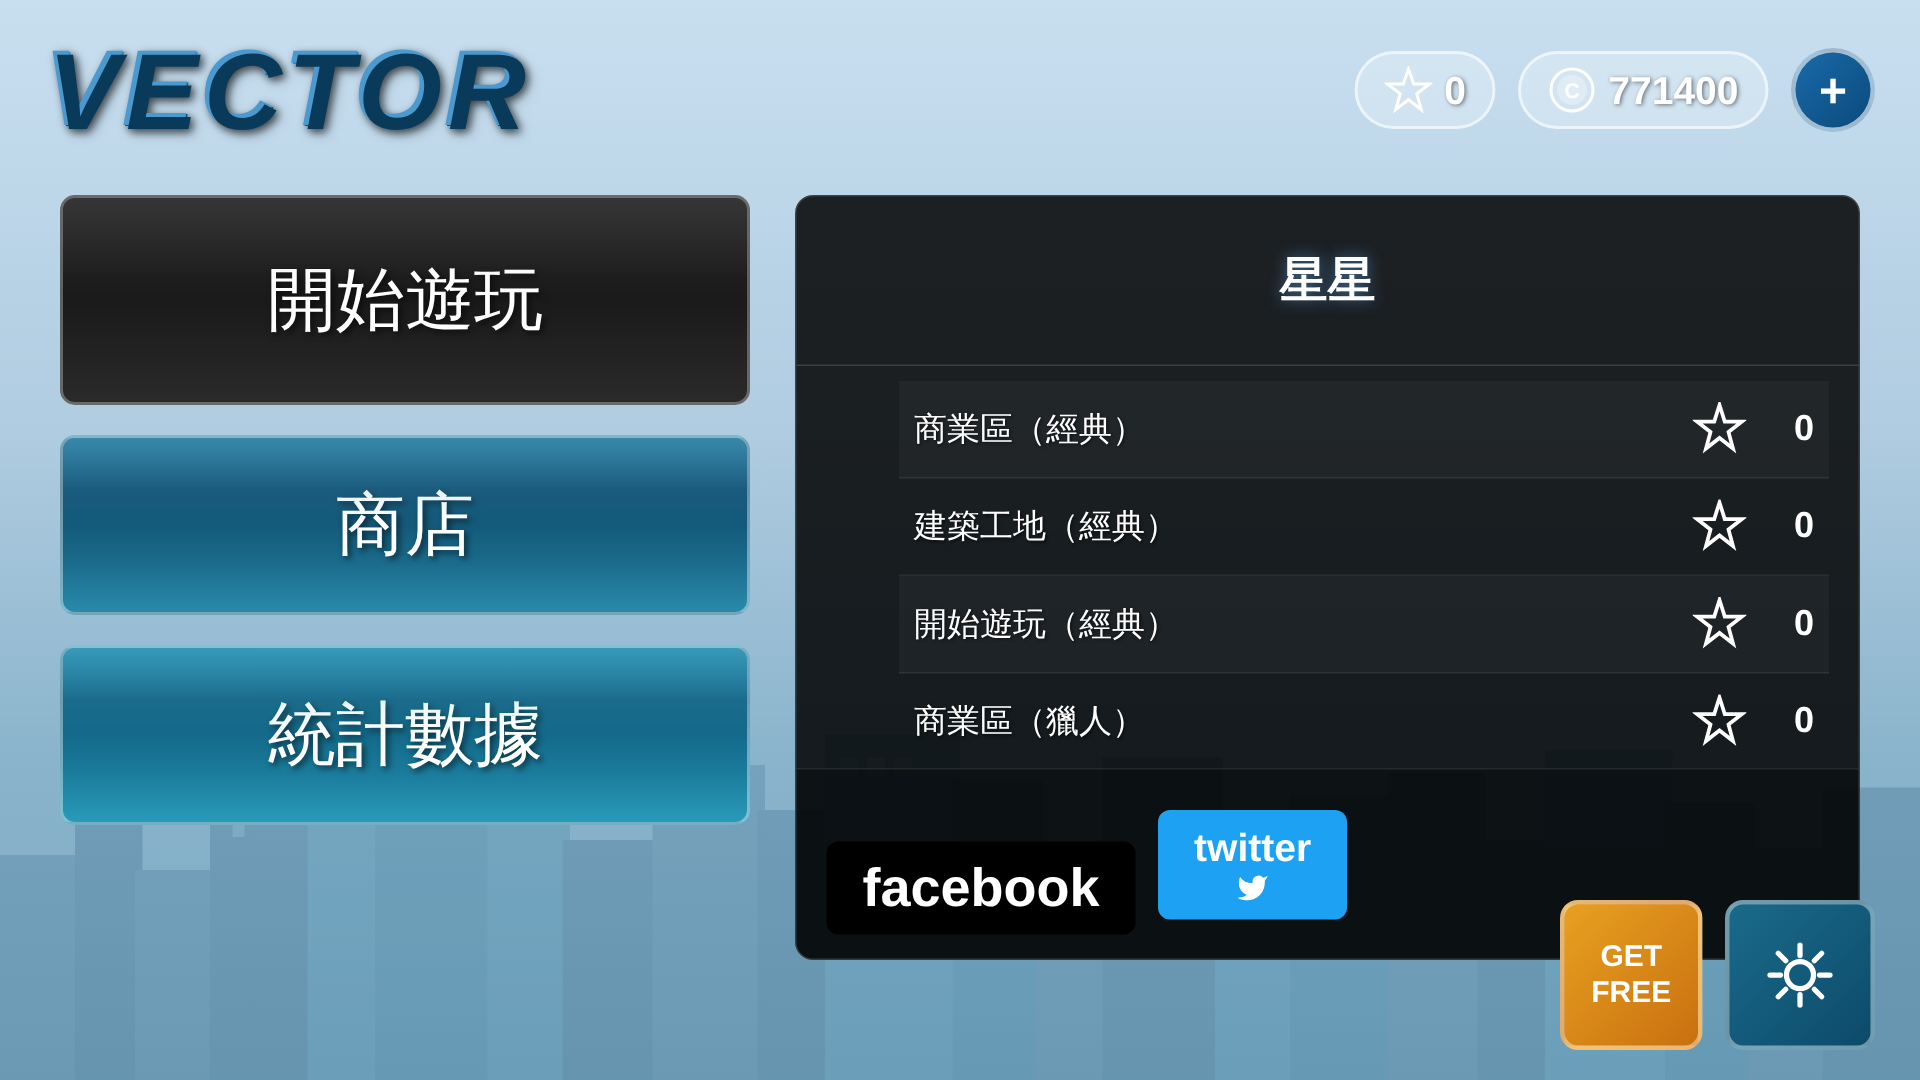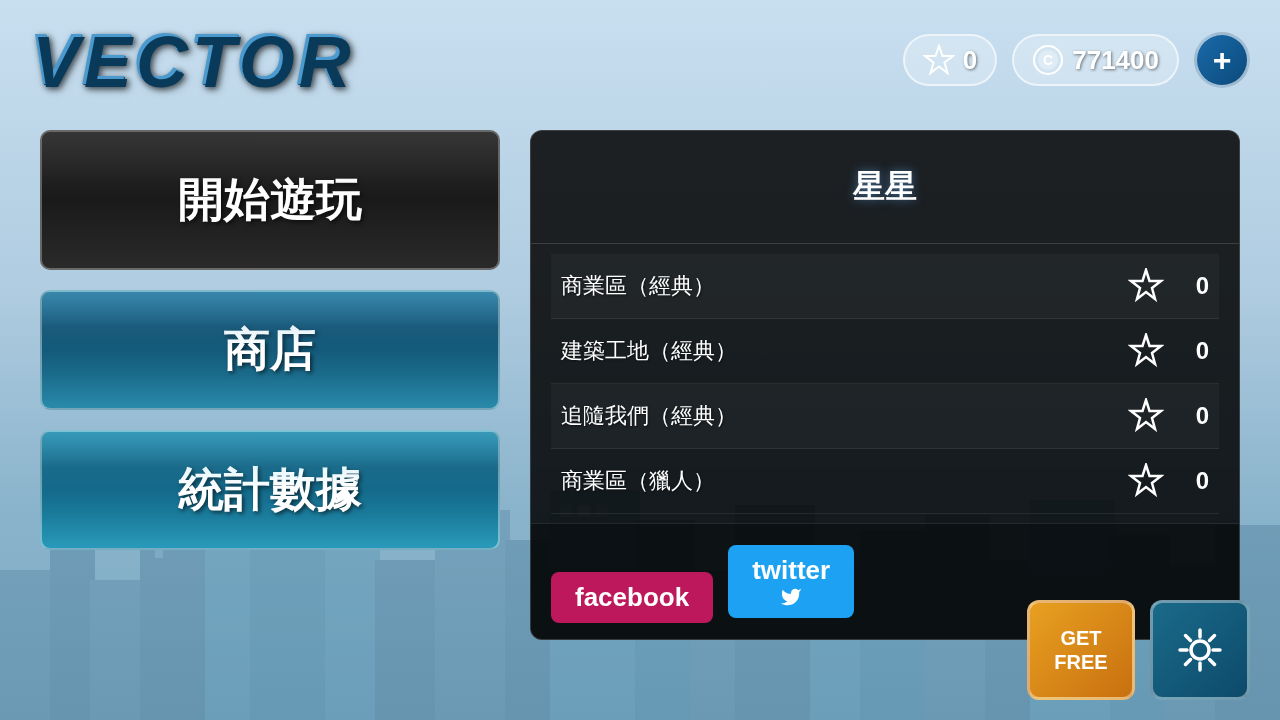--- a/index.html
+++ b/index.html
@@ -133,21 +133,21 @@
       flex-shrink: 0;
     }
 
     .menu-button {
       border-radius: 10px;
       cursor: pointer;
       display: flex;
       align-items: center;
       justify-content: center;
       font-size: 46px;
-      font-weight: bold;
+      font-weight: normal;
       color: white;
       text-shadow: 2px 2px 4px rgba(0,0,0,0.6);
       border: 2px solid rgba(255,255,255,0.4);
       position: relative;
       overflow: hidden;
     }
 
     .play-button {
       height: 140px;
       background: linear-gradient(180deg, #2a2a2a 0%, #1a1a1a 50%, #2a2a2a 100%);
@@ -213,20 +213,21 @@
       padding: 34px;
       border-bottom: 1px solid rgba(255,255,255,0.15);
       text-shadow: 0 0 10px rgba(100,180,255,0.5);
     }
 
     .stars-list {
       flex: 1;
       overflow-y: auto;
       padding: 10px 20px;
       position: relative;
+      margin-left: 48px;
     }
 
     .stars-list::-webkit-scrollbar {
       width: 12px;
     }
 
     .stars-list::-webkit-scrollbar-track {
       background: rgba(255,255,255,0.1);
       border-radius: 6px;
     }
@@ -278,23 +279,23 @@
       gap: 15px;
     }
 
     .follow-label {
       color: white;
       font-size: 20px;
       flex: 1;
     }
 
     .fb-button {
-      background: #be185d;
-      color: white;
-      font-size: 26px;
+      background: #000000;
+      color: white;
+      font-size: 36px;
       font-weight: bold;
       padding: 10px 24px;
       border-radius: 8px;
       cursor: pointer;
       font-family: 'Arial', sans-serif;
       border: none;
       margin-top: 32px;
     }
 
     .tw-button {
@@ -318,21 +319,21 @@
       position: absolute;
       bottom: 20px;
       right: 30px;
       z-index: 20;
       display: flex;
       gap: 15px;
       align-items: center;
     }
 
     .get-free-btn {
-      width: 108px;
+      width: 95px;
       height: 100px;
       background: linear-gradient(135deg, #e8a020, #c87010);
       border-radius: 12px;
       border: 3px solid rgba(255,255,255,0.4);
       display: flex;
       flex-direction: column;
       align-items: center;
       justify-content: center;
       cursor: pointer;
       color: white;
@@ -463,21 +464,21 @@
 
         <div class="star-row">
           <span class="star-row-label">建築工地（經典）</span>
           <svg class="star-row-icon" viewBox="0 0 36 36">
             <polygon points="18,2 21.5,13 33,13 24,20 27,31 18,24 9,31 12,20 3,13 14.5,13" fill="none" stroke="white" stroke-width="2.5"></polygon>
           </svg>
           <span class="star-row-count">0</span>
         </div>
 
         <div class="star-row">
-          <span class="star-row-label">追隨我們（經典）</span>
+          <span class="star-row-label">開始遊玩（經典）</span>
           <svg class="star-row-icon" viewBox="0 0 36 36">
             <polygon points="18,2 21.5,13 33,13 24,20 27,31 18,24 9,31 12,20 3,13 14.5,13" fill="none" stroke="white" stroke-width="2.5"></polygon>
           </svg>
           <span class="star-row-count">0</span>
         </div>
 
         <div class="star-row">
           <span class="star-row-label">商業區（獵人）</span>
           <svg class="star-row-icon" viewBox="0 0 36 36">
             <polygon points="18,2 21.5,13 33,13 24,20 27,31 18,24 9,31 12,20 3,13 14.5,13" fill="none" stroke="white" stroke-width="2.5"></polygon>

